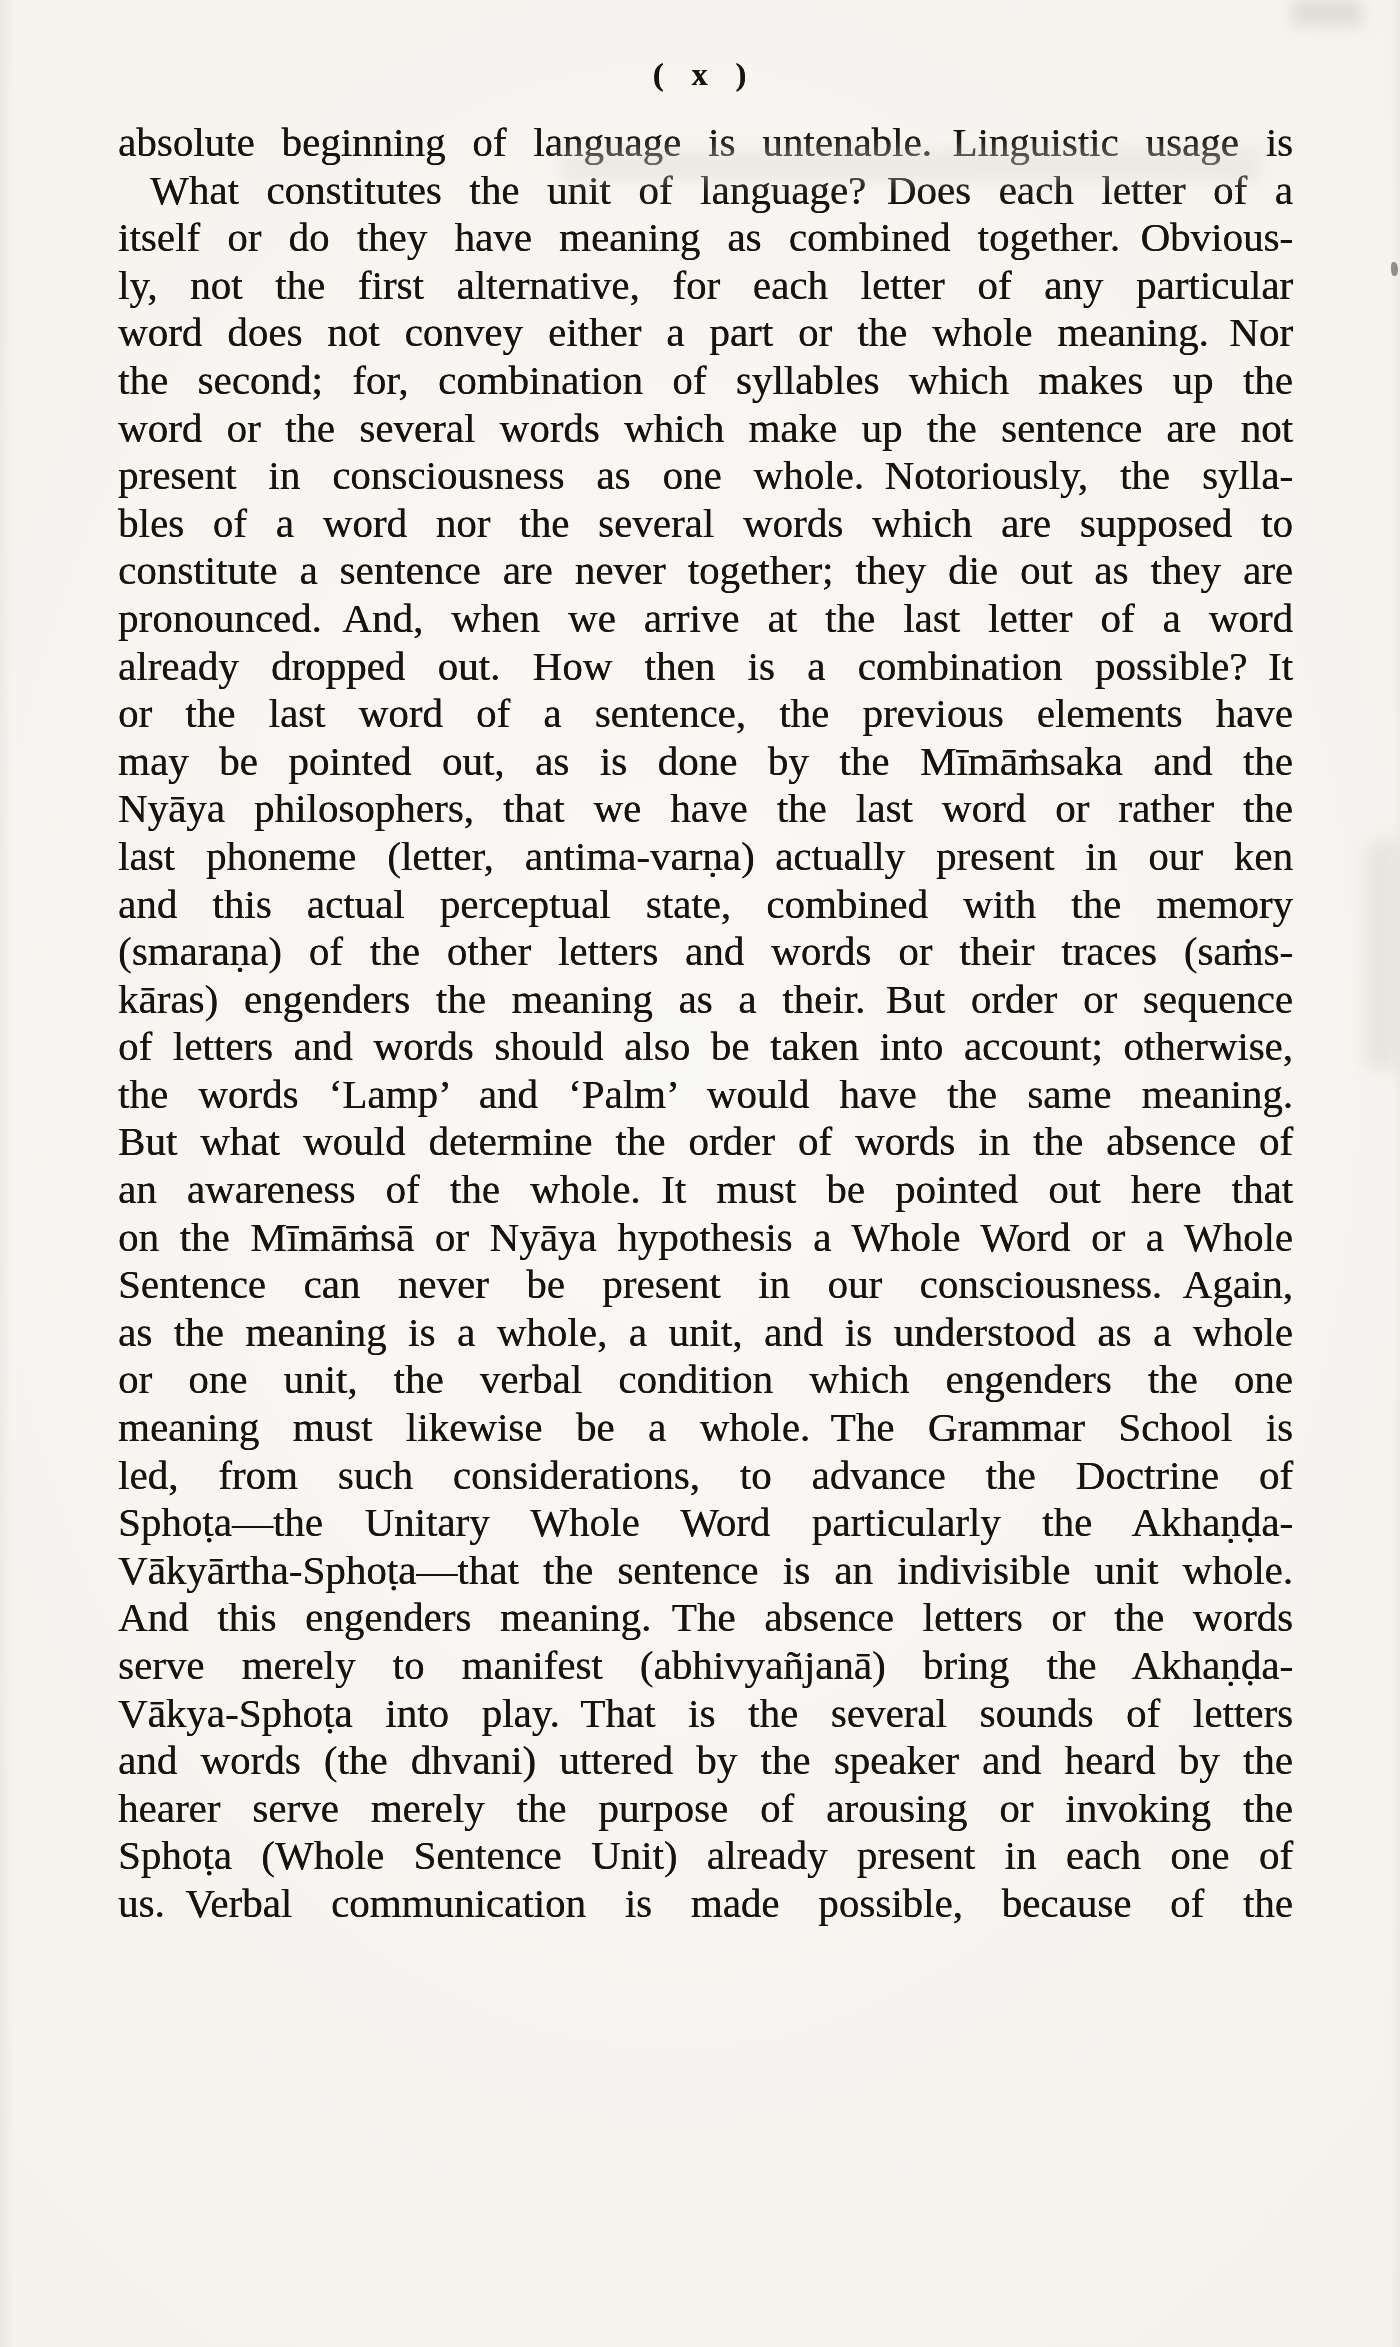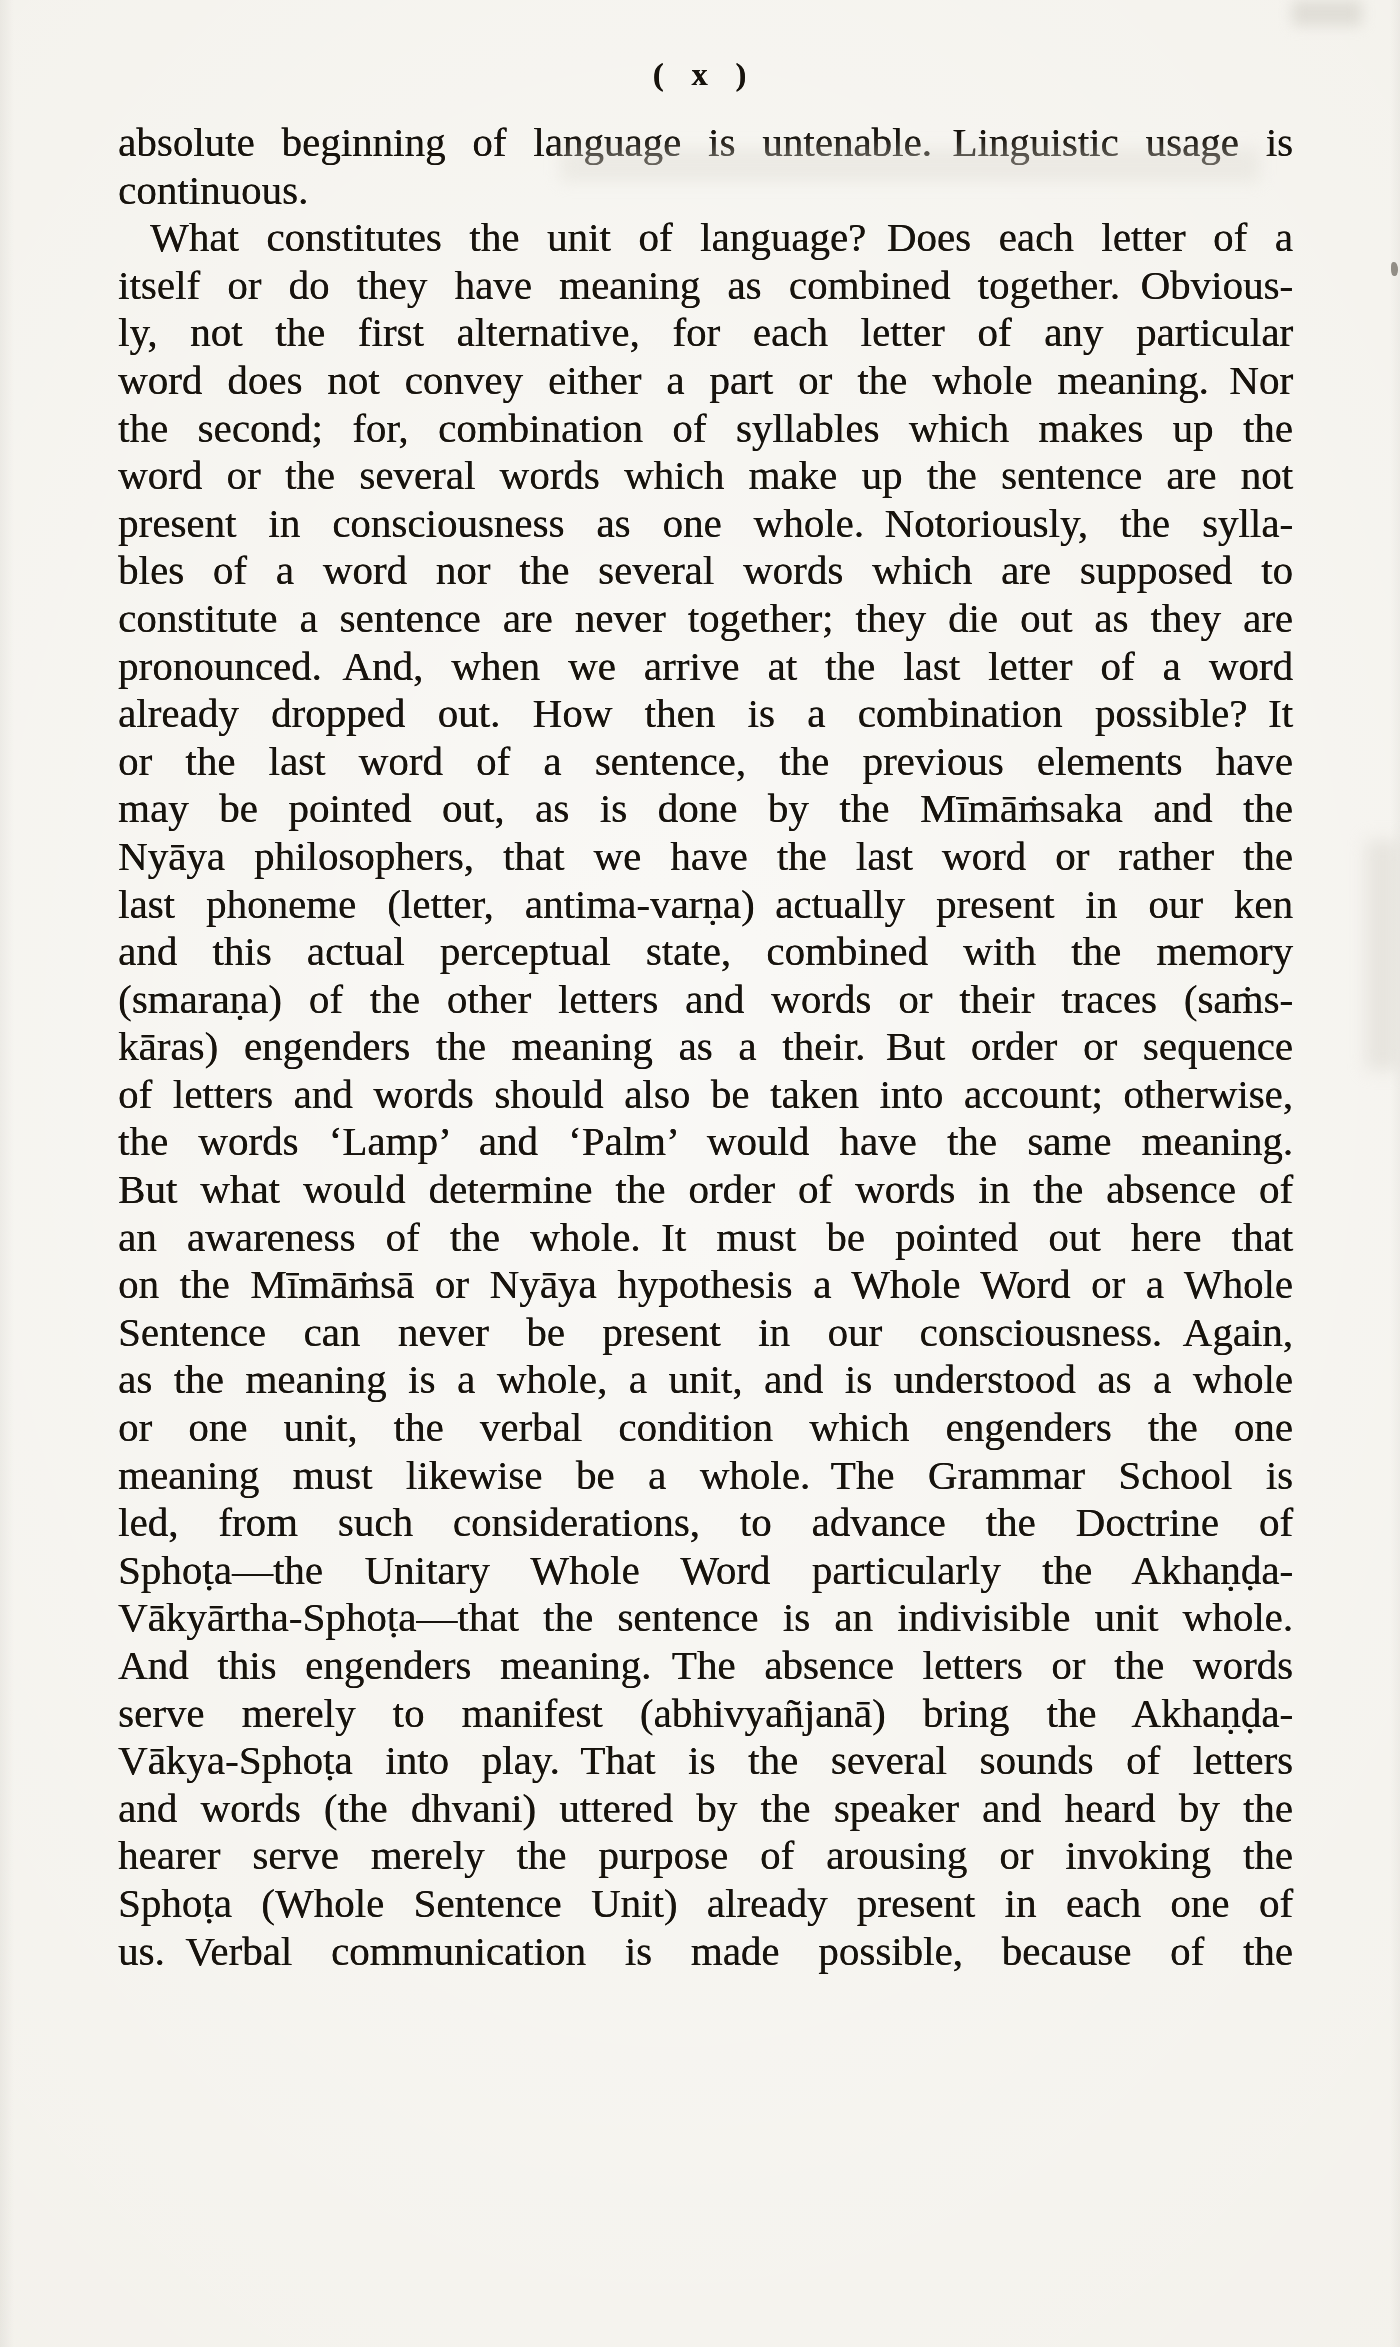--- a/index.html
+++ b/index.html
@@ -85,21 +85,20 @@
 
 <div class="artifact bleed"></div>
 <div class="artifact corner"></div>
 <div class="artifact edge-smudge"></div>
 <div class="artifact speck"></div>
 
 <div class="page-number">( x )</div>
 
 <div class="text-block">
     <div class="line"><span>absolute beginning of language is untenable. Linguistic usage is</span></div>
-    <div class="line para-end"><span>continuous.</span></div>
     <div class="line indent"><span>What constitutes the unit of language? Does each letter of a</span></div>
     <div class="line"><span>itself or do they have meaning as combined together. Obvious-</span></div>
     <div class="line"><span>ly, not the first alternative, for each letter of any particular</span></div>
     <div class="line"><span>word does not convey either a part or the whole meaning. Nor</span></div>
     <div class="line"><span>the second; for, combination of syllables which makes up the</span></div>
     <div class="line"><span>word or the several words which make up the sentence are not</span></div>
     <div class="line"><span>present in consciousness as one whole. Notoriously, the sylla-</span></div>
     <div class="line"><span>bles of a word nor the several words which are supposed to</span></div>
     <div class="line"><span>constitute a sentence are never together; they die out as they are</span></div>
     <div class="line"><span>pronounced. And, when we arrive at the last letter of a word</span></div>

